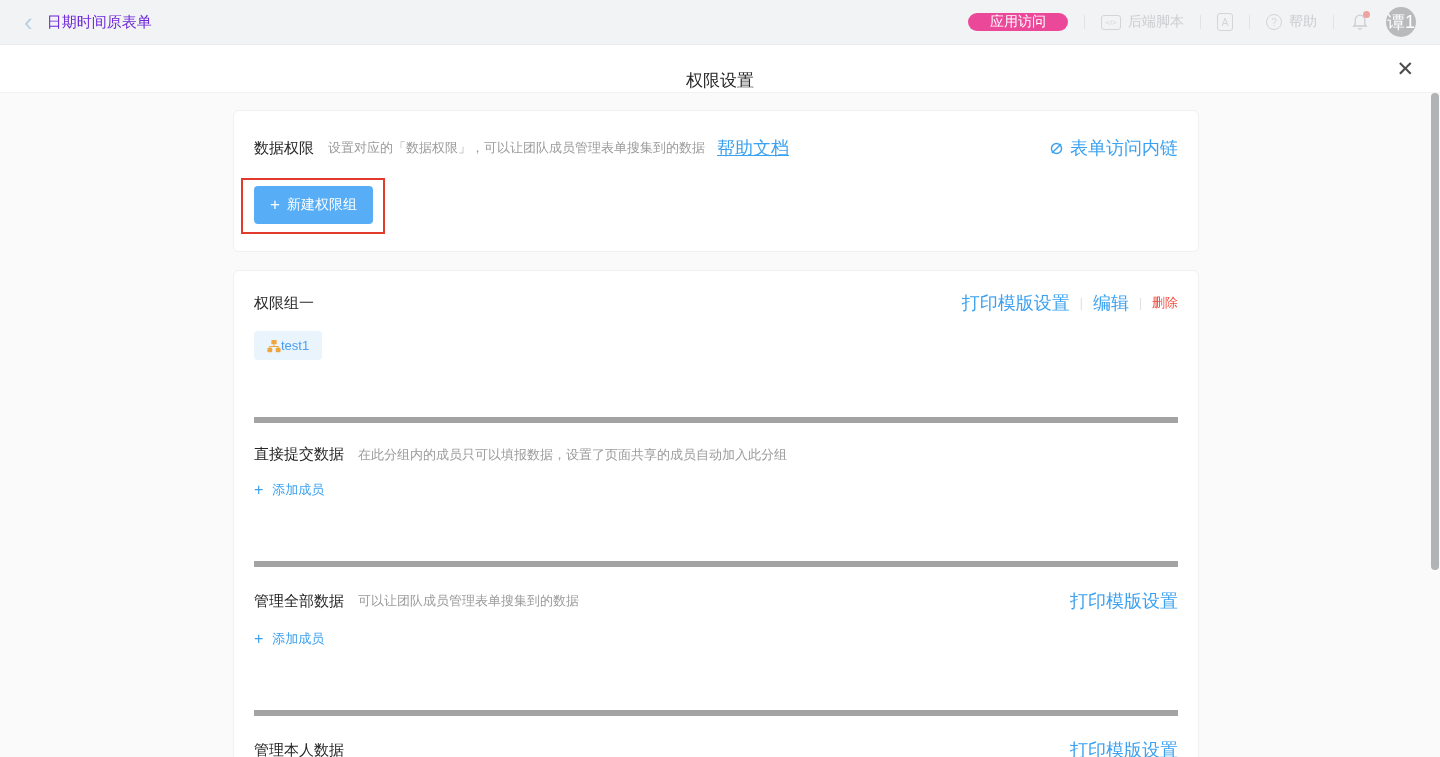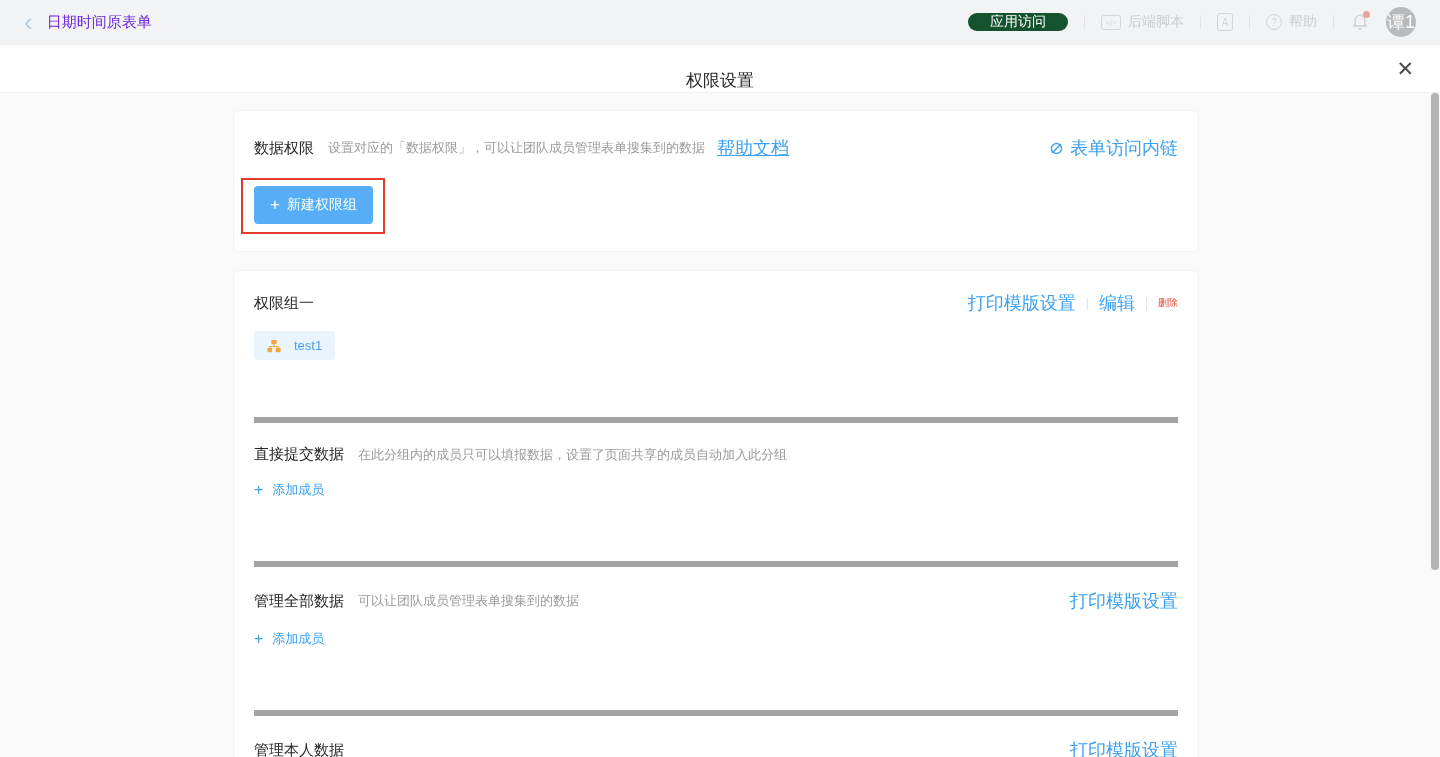--- a/index.html
+++ b/index.html
@@ -7,21 +7,21 @@
     font-family:"Liberation Sans","DejaVu Sans",sans-serif; background:#fafafa; }
   .root { position:relative; width:1440px; height:757px; }
 
   
   .topbar { height:45px; background:#f2f3f5; display:flex; align-items:center;
     padding:0 24px; border-bottom:1px solid #ebecee; }
   .topbar-left { display:flex; align-items:center; gap:14px; }
   .back-chevron { font-size:26px; line-height:20px; color:#b7cfe3; cursor:pointer; }
   .form-title { font-size:15px; color:#6d28d9; }
   .topbar-right { margin-left:auto; display:flex; align-items:center; gap:16px; }
-  .pill-btn { background:#14532d; color:#fdfeff; font-size:14px; border:none;
+  .pill-btn { background:#ec4899; color:#fdfeff; font-size:14px; border:none;
     border-radius:16px; padding:0 22px; }
   .tb-divider { width:1px; height:14px; background:#e2e3e5; }
   .tb-item { display:flex; align-items:center; gap:7px; color:#cbcdcf; font-size:14px; }
   .icon-code { width:20px; height:15px; border:1px solid #d4d5d7; border-radius:3px;
     font-size:8px; color:#d4d5d7; display:flex; align-items:center; justify-content:center; }
   .icon-book { width:16px; height:18px; border:1px solid #d4d5d7; border-radius:3px;
     font-size:10px; color:#d4d5d7; display:flex; align-items:center; justify-content:center; }
   .icon-help { width:16px; height:16px; border:1px solid #d4d5d7; border-radius:50%;
     font-size:10px; color:#d4d5d7; display:flex; align-items:center; justify-content:center; }
   .bell-wrap { position:relative; width:20px; height:20px; }
@@ -54,23 +54,23 @@
   .btn-row { margin-top:26px; position:relative; display:inline-block; }
   .primary-btn { background:#57aef6; color:#fff; border:none; border-radius:4px;
     height:38px; padding:0 16px; font-size:14px; display:flex; align-items:center;
     gap:7px; cursor:pointer; }
   .primary-btn .plus { font-size:17px; font-weight:300; line-height:16px; }
   .annotation-box { position:absolute; left:-13px; right:-12px; top:-8px; bottom:-10px;
     border:2px solid #e23b2e; pointer-events:none; }
 
   .group-actions { margin-left:auto; display:flex; align-items:center; gap:10px; }
   .action-sep { color:#e0e0e0; font-size:12px; }
-  .link-danger { color:#f04b3f; font-size:10px; cursor:pointer; }
-
-  .member-tag { margin-top:16px; display:inline-flex; align-items:center; gap:13px;
+  .link-danger { color:#f04b3f; font-size:13px; cursor:pointer; }
+
+  .member-tag { margin-top:16px; display:inline-flex; align-items:center; gap:0;
     background:#e9f4fd; border-radius:4px; height:29px; padding:0 13px; }
   .member-tag .tag-label { color:#4aa0ef; font-size:13px; }
   .group-block { padding-bottom:57px; }
 
   .section { border-top:6px solid #a3a3a3; padding:22px 0 62px 0; }
   .section.last { padding-bottom:0; }
   .add-member { margin-top:17px; display:inline-flex; align-items:center; gap:9px;
     color:#3ba1f0; font-size:13px; cursor:pointer; }
   .add-member .plus { font-size:16px; font-weight:300; line-height:14px; }
 

